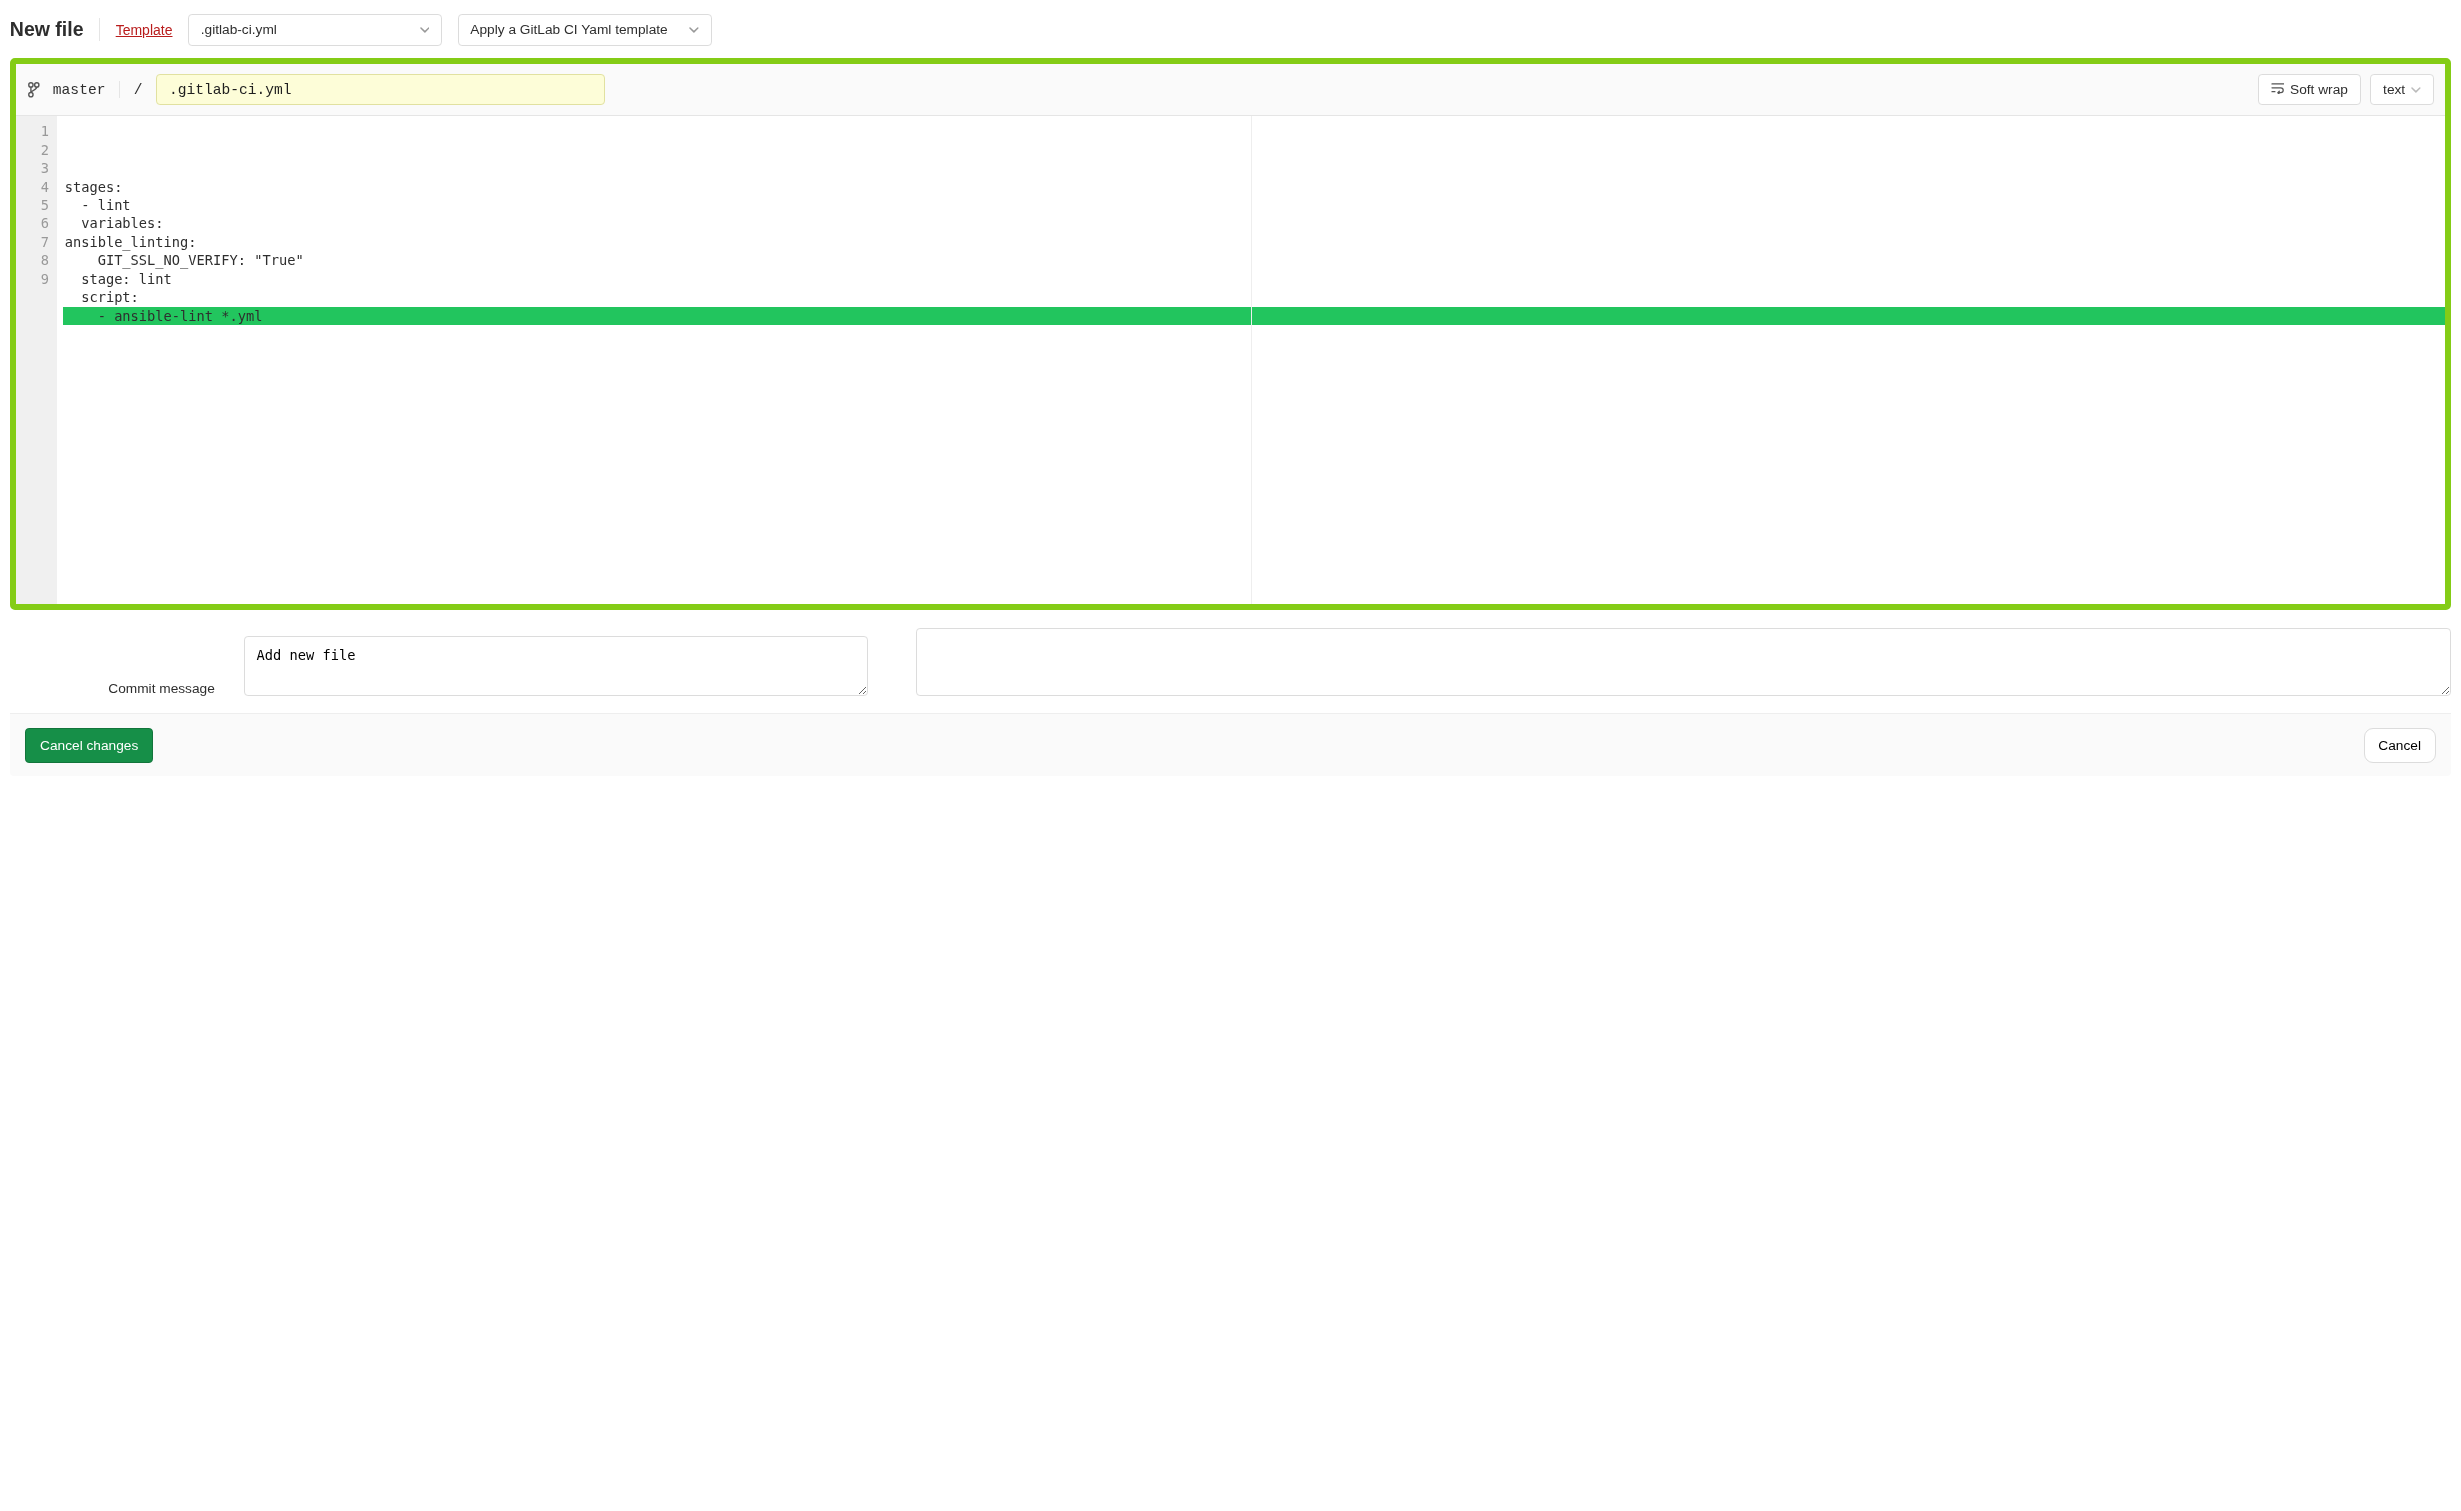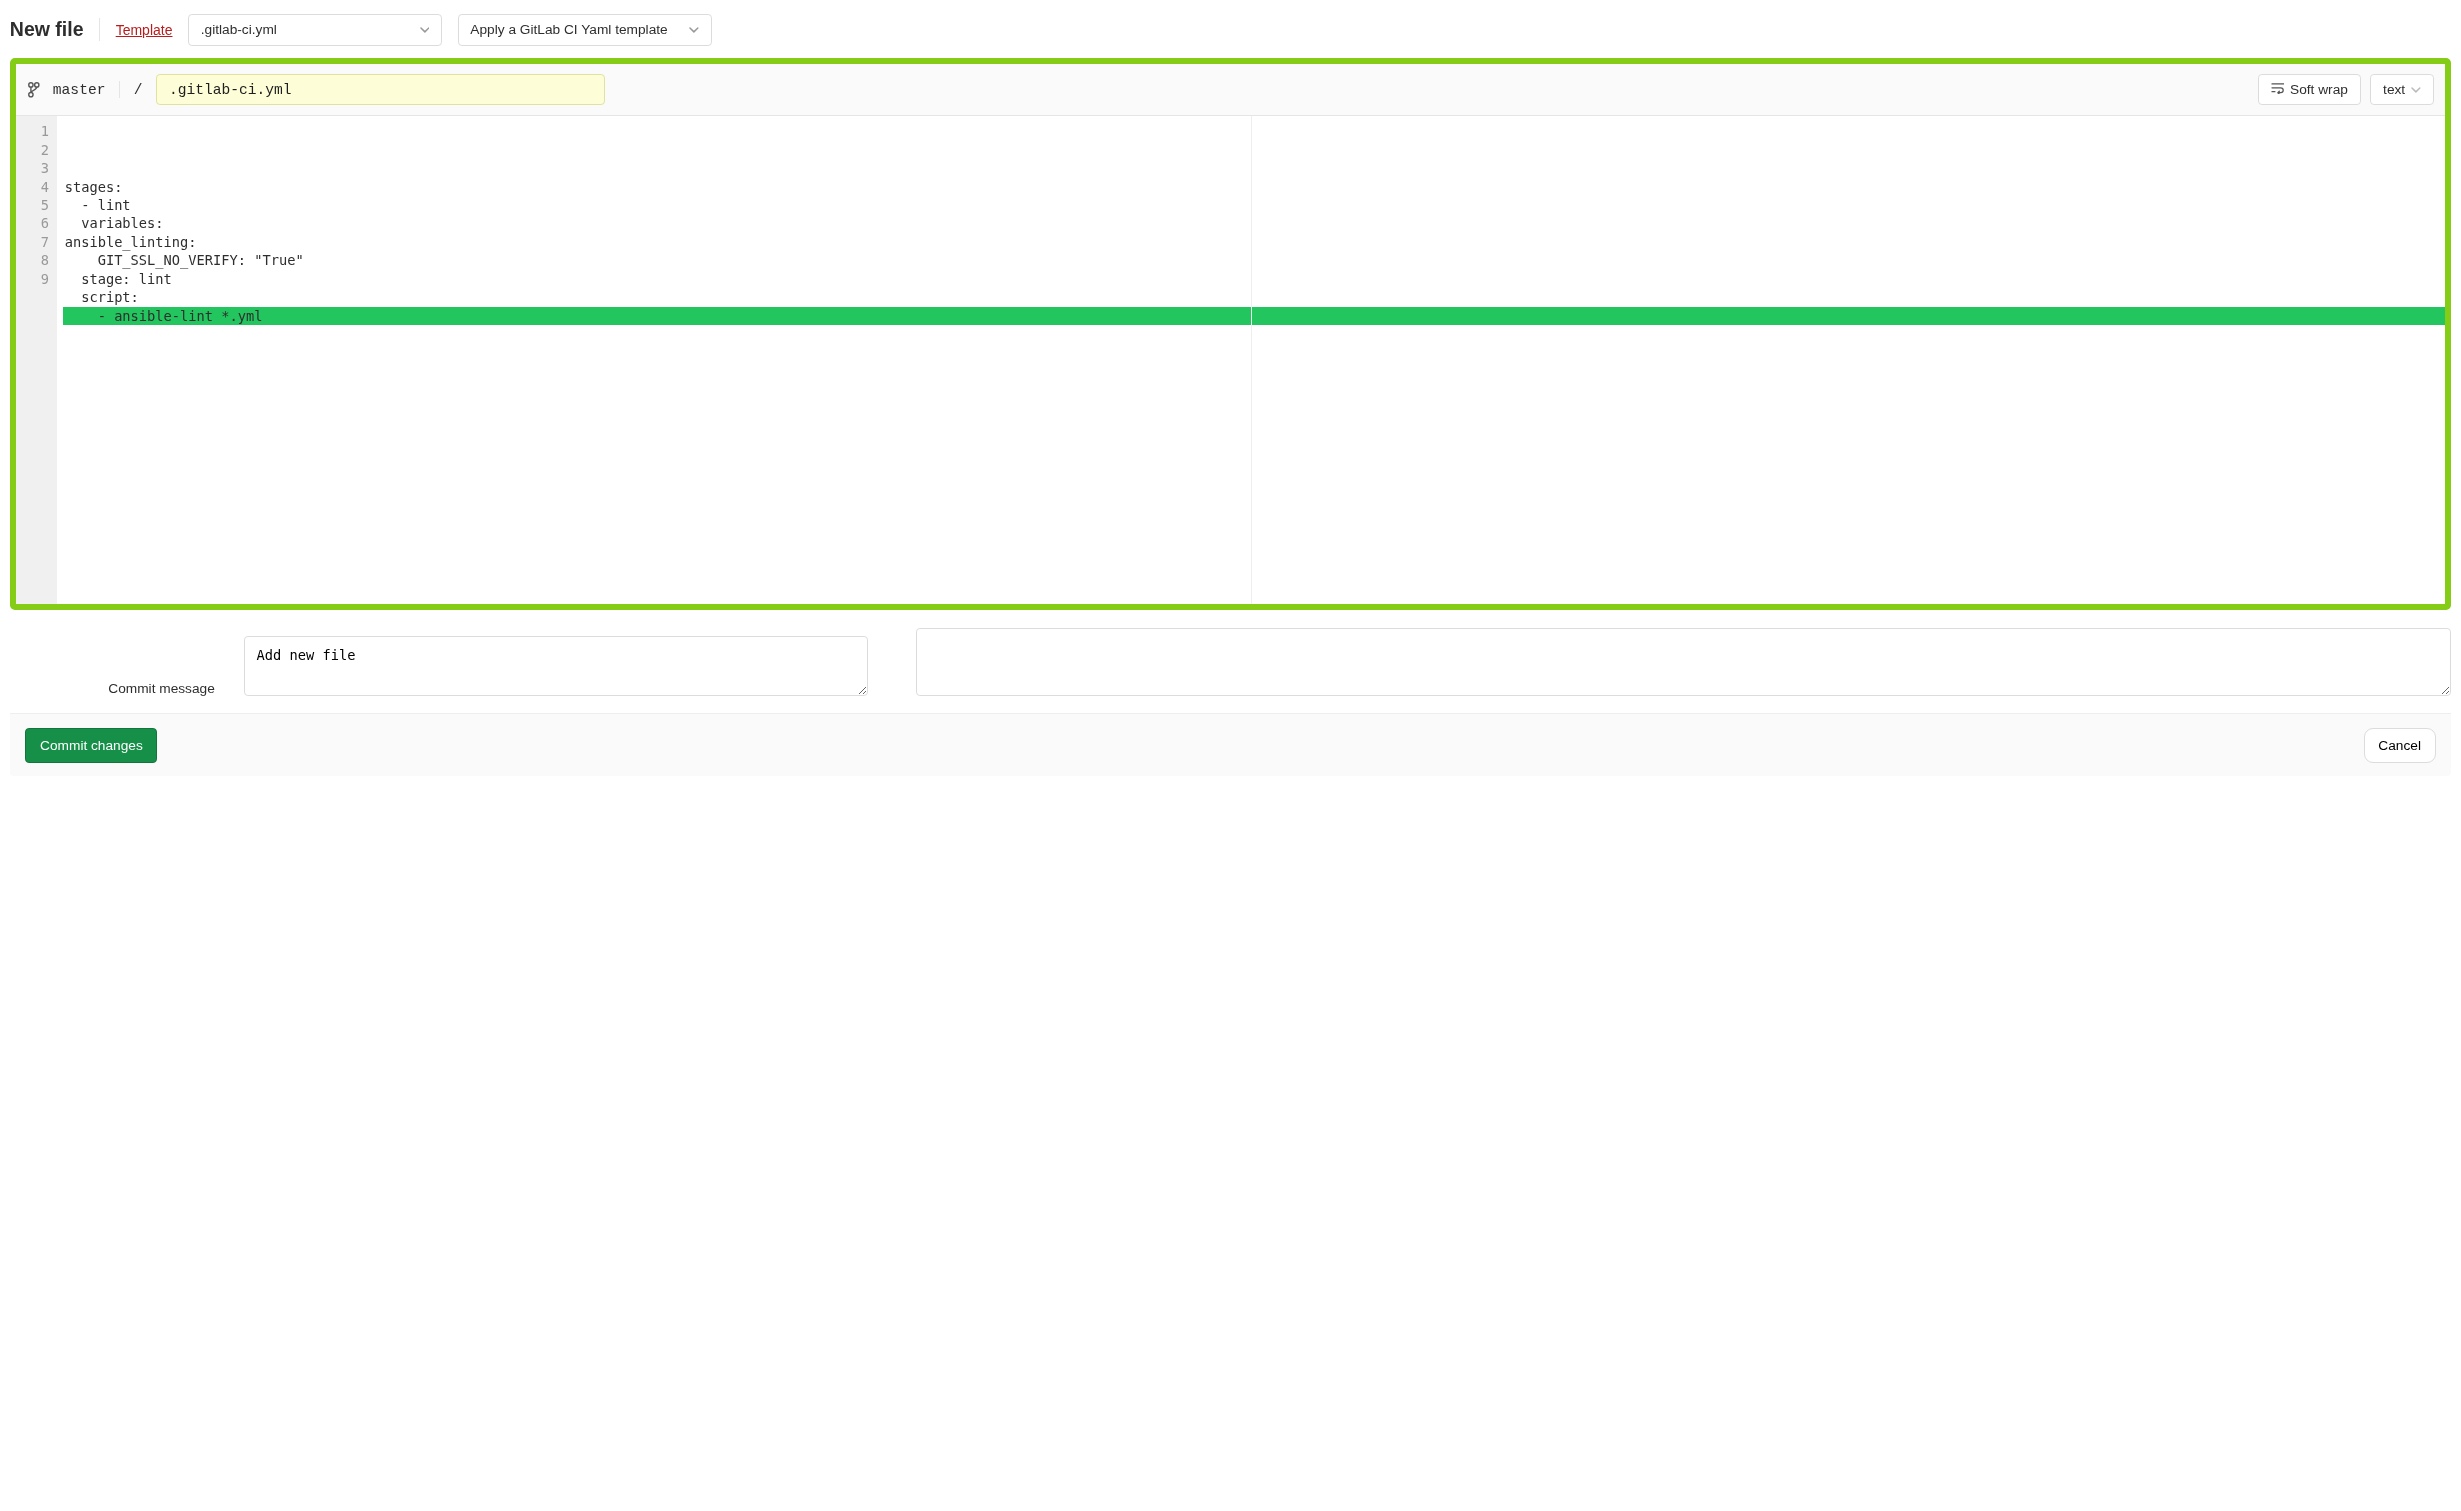--- a/index.html
+++ b/index.html
@@ -280,16 +280,16 @@
   </div>
 </div>
 
 <div class="commit-row">
   <div class="commit-label">Commit message</div>
   <textarea class="commit-msg" style="">Add new file</textarea>
   <textarea class="secondary-box" style=""></textarea>
 </div>
 
 <div class="footer-bar">
-  <button class="btn-primary">Commit changes</button>
+  <button class="btn-primary">Cancel changes</button>
   <button class="btn-cancel">Cancel</button>
 </div>
 
 
 </body></html>

